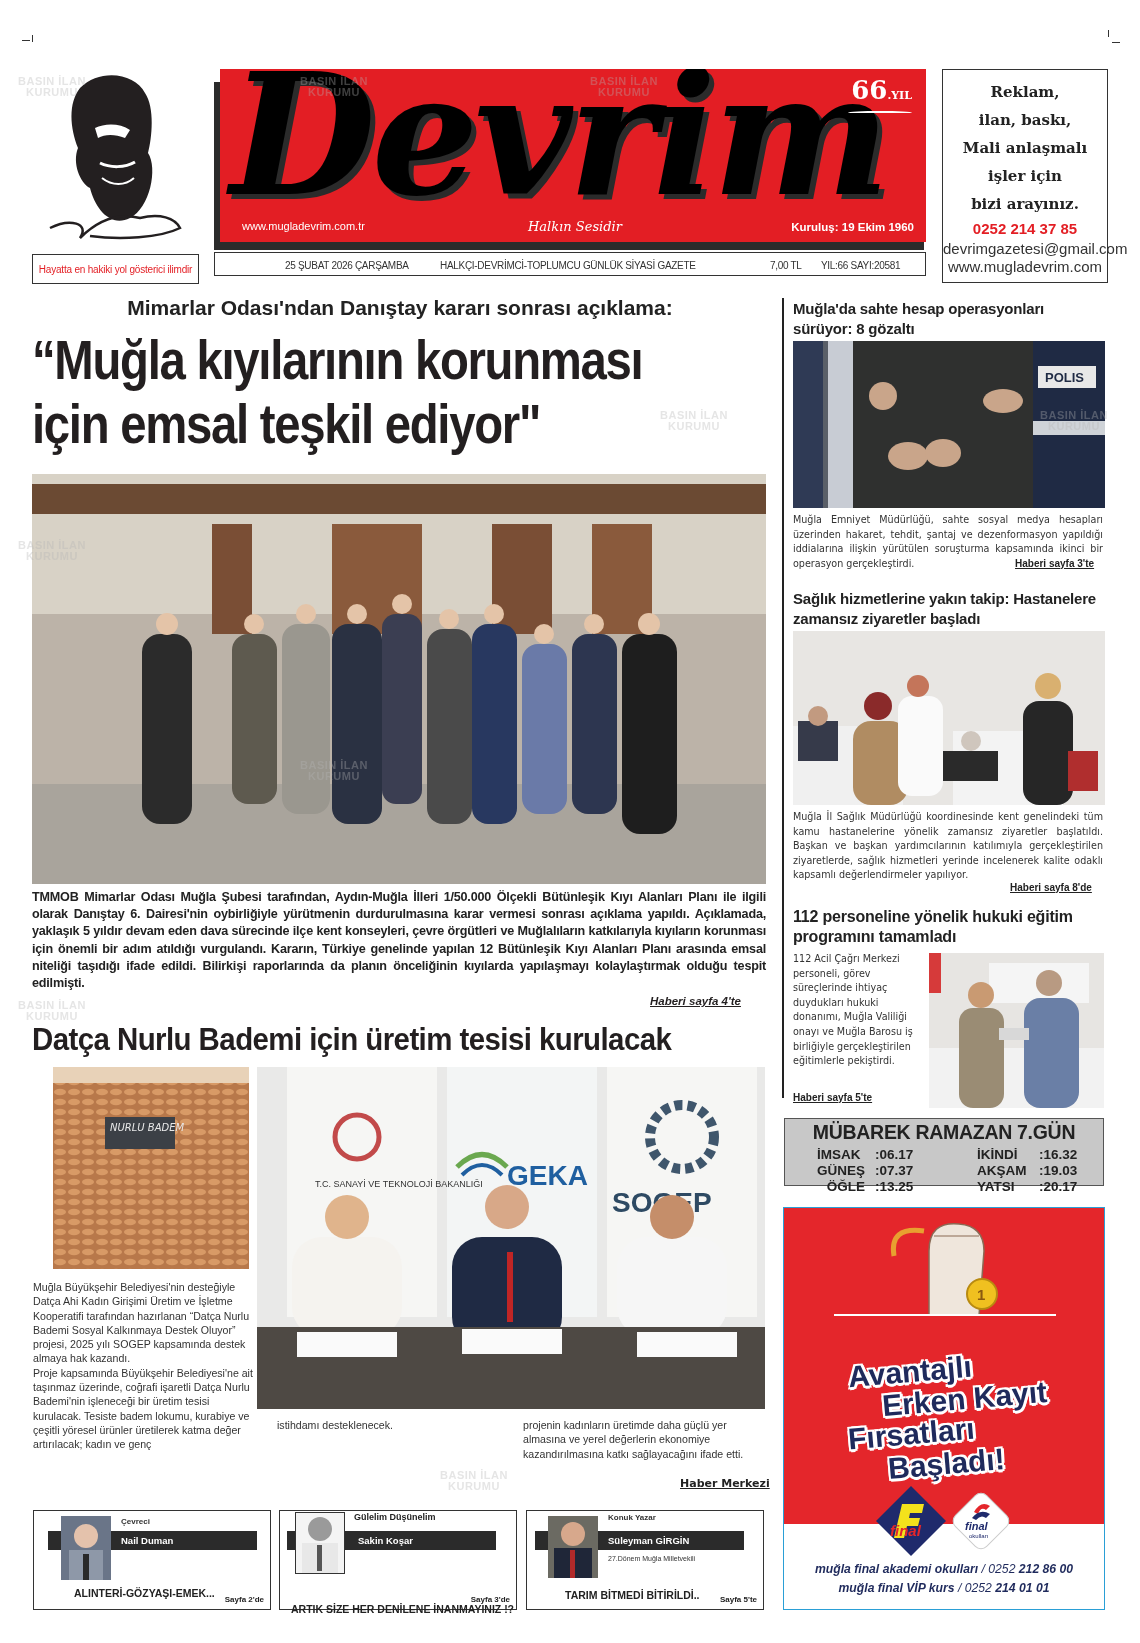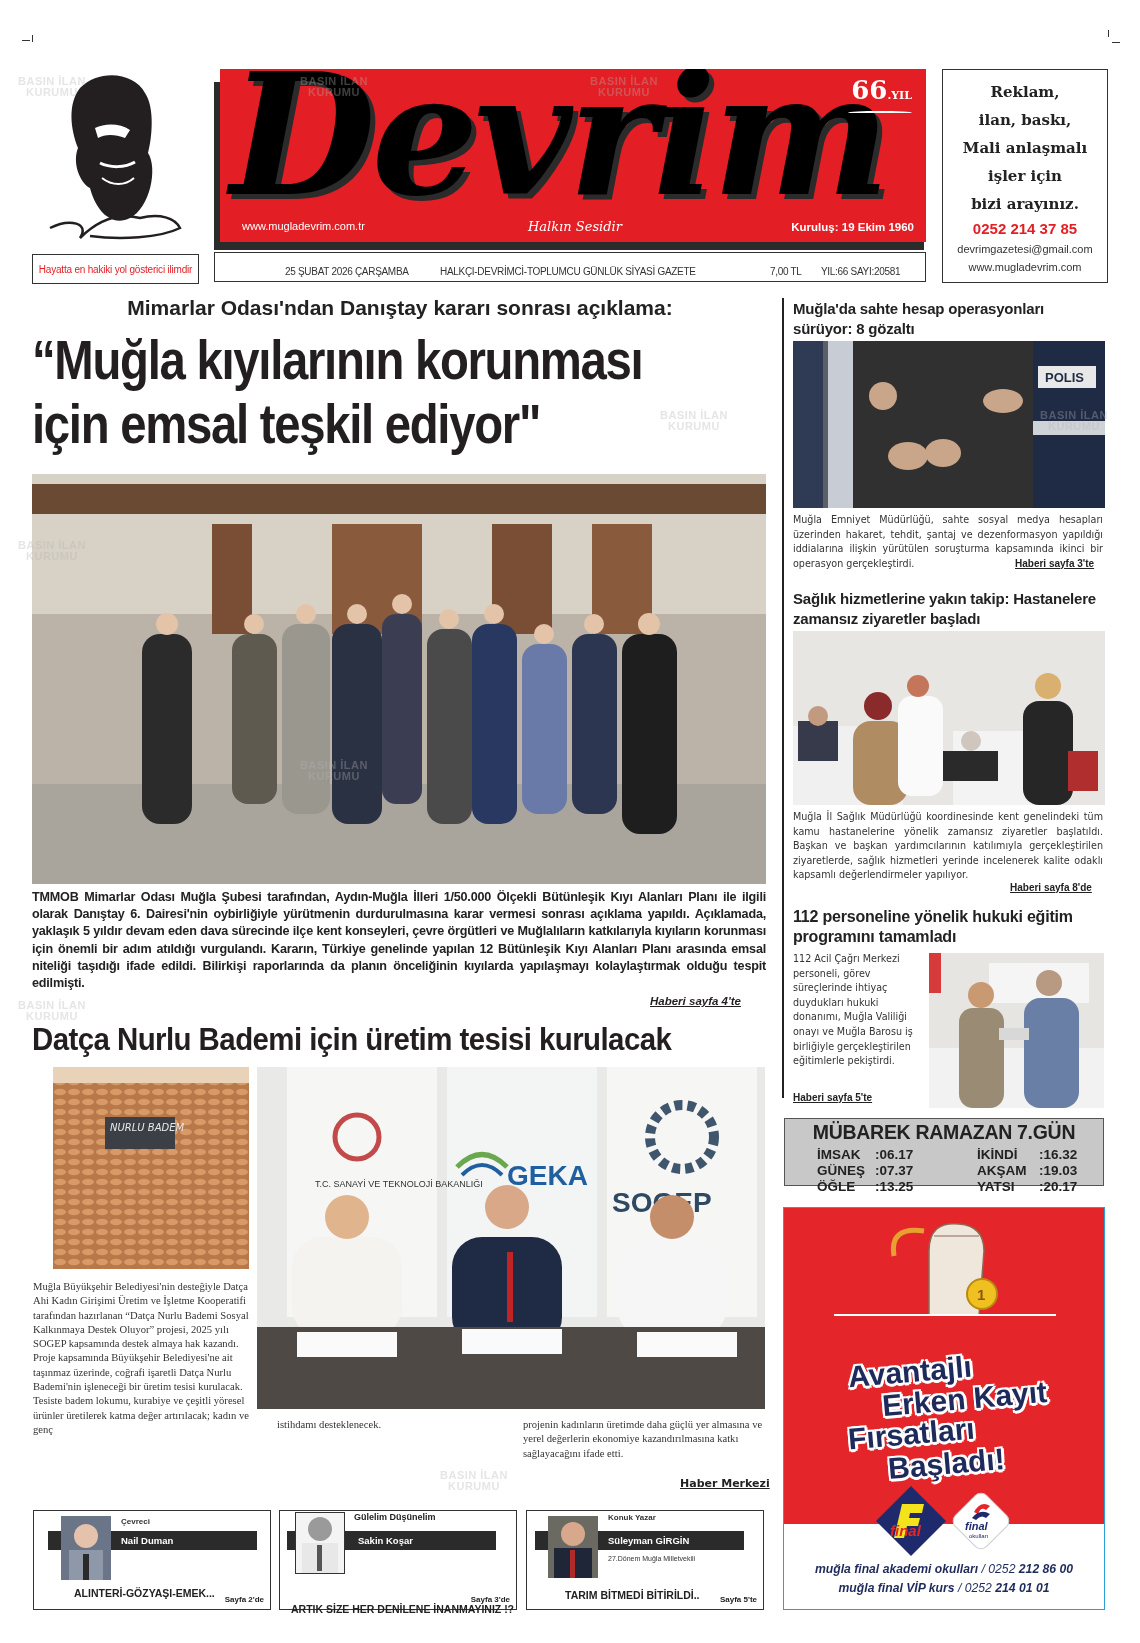--- a/index.html
+++ b/index.html
@@ -20,46 +20,46 @@
   .mast { left: 220px; top: 69px; width: 706px; height: 173px; background: #e31e24; overflow: hidden; }
   .mast-title { position: absolute; left: 10px; top: -18px; font-family: "DejaVu Serif", serif; font-weight: bold; font-style: italic; font-size: 168px; color: #000000; letter-spacing: -4px; text-shadow: 5px 5px 0 #2b2b2b; line-height: 1; }
   .mast-url { position: absolute; left: 22px; bottom: 10px; color: #fff; font-size: 11px; }
   .mast-slogan { position: absolute; left: 308px; bottom: 8px; color: #fff; font-family: "DejaVu Serif", serif; font-style: italic; font-size: 13px; }
   .mast-founded { position: absolute; right: 12px; bottom: 9px; color: #fff; font-size: 11.5px; font-weight: bold; }
   .mast-year { position: absolute; right: 14px; top: 6px; color: #fff; font-family: "DejaVu Serif", serif; font-weight: bold; }
   .mast-year .num { font-size: 26px; }
   .mast-year .yil { font-size: 11px; }
   .mast-year-line { position: absolute; right: 14px; top: 42px; width: 64px; height: 3px; border-top: 2px solid #fff; border-radius: 50%; }
 
-  .infobar { left: 214px; top: 252px; width: 712px; height: 30px; border: 1.5px solid #333; text-align: right; }
+  .infobar { left: 214px; top: 252px; width: 712px; height: 24px; border: 1.5px solid #333; text-align: right; }
   .infobar span { position: absolute; bottom: 4px; font-size: 10px; color: #333; letter-spacing: -0.3px; white-space: nowrap; }
 
   
   .adbox { left: 942px; top: 69px; width: 166px; height: 214px; border: 1.5px solid #333; text-align: center; padding-top: 8px; }
   .adbox .l { font-family: "DejaVu Serif", serif; font-weight: bold; font-size: 15px; line-height: 28px; color: #222; }
   .adbox .ph { color: #e31e24; font-weight: bold; font-size: 15px; line-height: 22px; }
-  .adbox .sm { font-size: 11px; color: #333; line-height: 18px; }
+  .adbox .sm { font-size: 15px; color: #333; line-height: 18px; }
 
   
   .kicker { left: 30px; top: 296px; width: 740px; text-align: center; font-family: "Liberation Sans", sans-serif; font-weight: bold; font-size: 21px; color: #222; white-space: nowrap; }
   .headline { left: 32px; top: 328px; width: 740px; font-family: "Liberation Sans Narrow", "Liberation Sans", sans-serif; font-weight: bold; font-size: 55px; line-height: 64px; color: #231f20; letter-spacing: -1.5px; transform: scaleX(0.86); transform-origin: left top; white-space: nowrap; }
   .lead-photo { left: 32px; top: 474px; width: 734px; height: 410px; overflow: hidden; }
   .lead-body { left: 32px; top: 889px; width: 734px; font-weight: bold; font-size: 12.6px; line-height: 17.2px; text-align: justify; color: #222; letter-spacing: -0.2px; }
   .lead-more { left: 650px; top: 995px; font-weight: bold; font-style: italic; font-size: 11.5px; text-decoration: underline; }
 
   .vrule { left: 782px; top: 298px; width: 2px; height: 800px; background: #222; }
 
   
   .side-h { font-weight: bold; font-size: 15px; line-height: 20px; color: #222; letter-spacing: -0.2px; }
   .side-body { font-family: "DejaVu Sans", sans-serif; font-size: 9.6px; line-height: 14.6px; text-align: justify; color: #333; }
   .side-more { font-weight: bold; font-size: 10px; text-decoration: underline; color: #222; }
 
   
   .d-head { left: 32px; top: 1022px; width: 740px; font-weight: bold; font-size: 31px; color: #231f20; letter-spacing: -0.6px; white-space: nowrap; transform: scaleX(0.95); transform-origin: left top; }
-  .d-body { font-family: Liberation Serif, serif; font-size: 10.6px; line-height: 14.3px; color: #333; }
+  .d-body { font-family: Liberation Sans, sans-serif; font-size: 10.6px; line-height: 14.3px; color: #333; }
 
   
   .col-card { top: 1510px; width: 238px; height: 100px; border: 1.5px solid #333; }
   .col-card .bar { position: absolute; left: 14px; top: 20px; width: 209px; height: 19px; background: #2b2b2b; }
   .col-card .photo { position: absolute; width: 50px; height: 64px; top: 5px; }
   .col-card .cat { position: absolute; font-size: 8px; color: #333; font-weight: bold; top: 6px; }
   .col-card .name { position: absolute; font-size: 9.5px; color: #fff; font-weight: bold; top: 24px; }
   .col-card .title { position: absolute; font-size: 10.5px; font-weight: bold; color: #222; top: 76px; white-space: nowrap; }
   .col-card .page { position: absolute; right: 6px; bottom: 5px; font-size: 8px; font-weight: bold; color: #222; }
   .col-card .sub { position: absolute; font-size: 7px; color: #333; top: 44px; }
@@ -332,21 +332,21 @@
   <div class="name" style="left:81px;">Süleyman GİRGİN</div>
   <div class="sub" style="left:81px;">27.Dönem Muğla Milletvekili</div>
   <div class="title" style="left:38px;top:78px;">TARIM BİTMEDİ BİTİRİLDİ..</div>
   <div class="page">Sayfa 5'te</div>
 </div>
 
 <div class="abs ramadan">
   <div class="t">MÜBAREK RAMAZAN 7.GÜN</div>
   <div class="row" style="left:32px;top:28px;"><span style="display:inline-block;width:58px;">İMSAK</span><span>:06.17</span></div>
   <div class="row" style="left:32px;top:44px;"><span style="display:inline-block;width:58px;">GÜNEŞ</span><span>:07.37</span></div>
-  <div class="row" style="left:32px;top:60px;"><span style="display:inline-block;width:58px;">ÖĞLE</span><span>:13.25</span></div>
+  <div class="row" style="left:32px;top:60px;text-align:center;"><span style="display:inline-block;width:58px;">ÖĞLE</span><span>:13.25</span></div>
   <div class="row" style="left:192px;top:28px;"><span style="display:inline-block;width:62px;">İKİNDİ</span><span>:16.32</span></div>
   <div class="row" style="left:192px;top:44px;"><span style="display:inline-block;width:62px;">AKŞAM</span><span>:19.03</span></div>
   <div class="row" style="left:192px;top:60px;"><span style="display:inline-block;width:62px;">YATSI</span><span>:20.17</span></div>
 </div>
 
 <div class="abs final-ad">
   <div class="final-red"></div>
   <div style="position:absolute;left:100px;top:8px;">
     <svg width="120" height="100" viewBox="0 0 120 100">
       <path d="M10 40 Q5 10 40 15" stroke="#e8a030" stroke-width="5" fill="none"></path>

